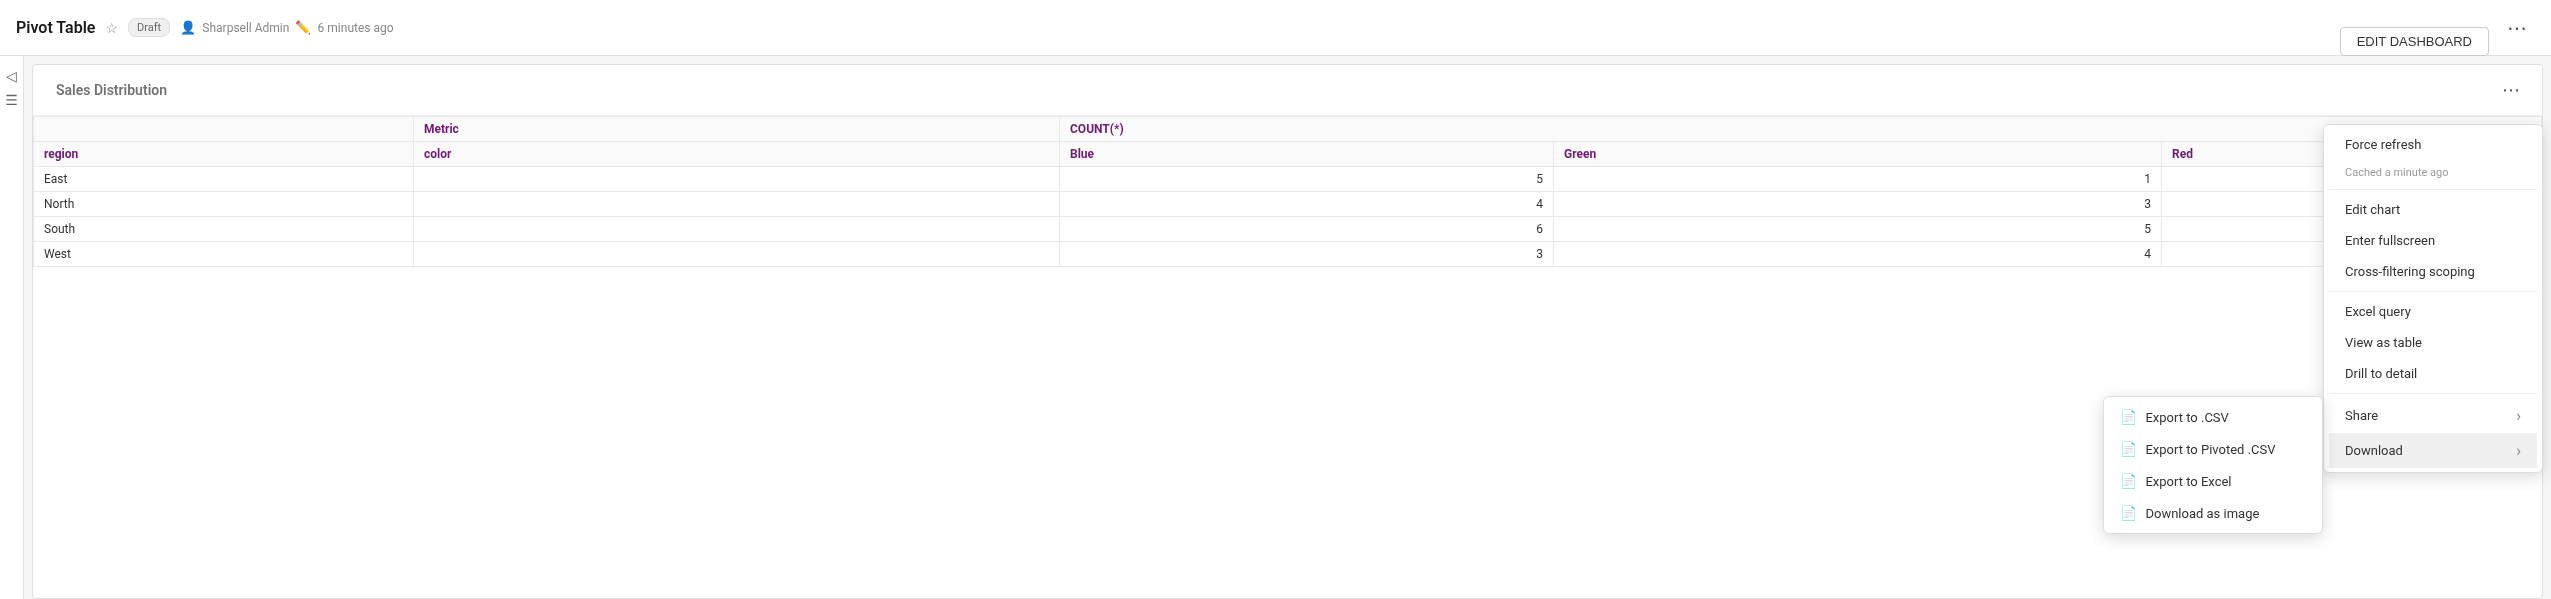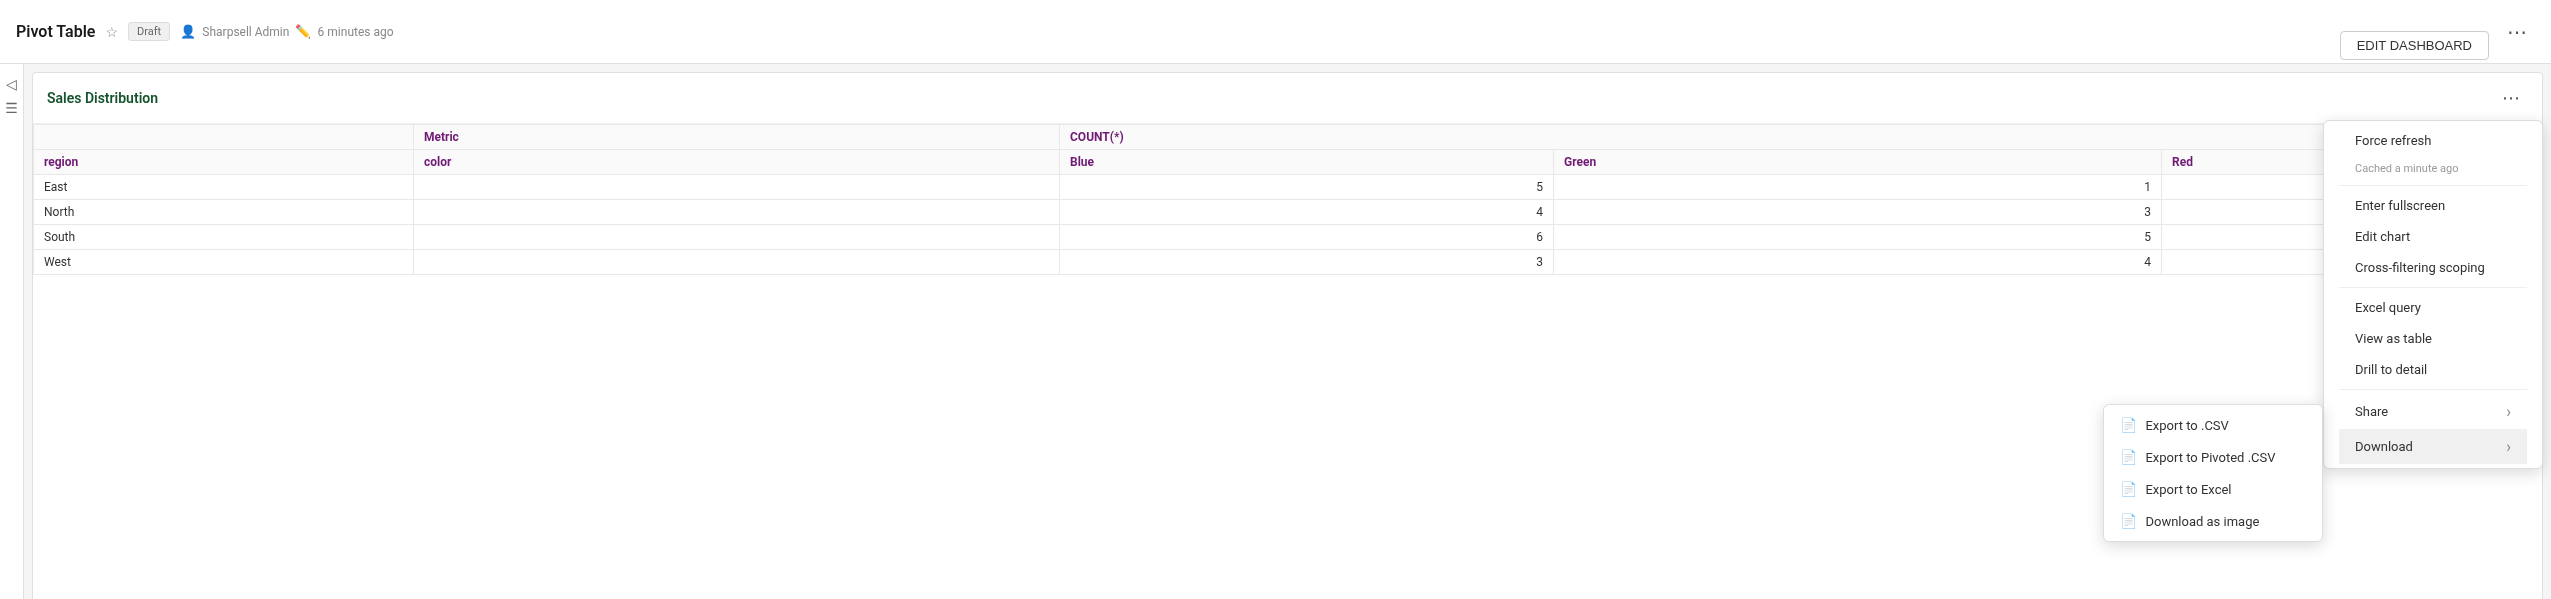--- a/index.html
+++ b/index.html
@@ -10,37 +10,37 @@
       color: #333;
       width: 2551px;
       height: 599px;
       overflow: hidden;
     }
 
     
     .top-bar {
       display: flex;
       align-items: center;
-      height: 64px;
+      height: 56px;
       background: #fff;
       border-bottom: 1px solid #e0e0e0;
       padding: 1px 16px;
       gap: 10px;
     }
     .top-bar-title {
       font-size: 16px;
       font-weight: 600;
       color: #1a1a1a;
     }
     .top-bar-badge {
       background: #f0f0f0;
       color: #666;
       font-size: 11px;
       padding: 2px 8px;
-      border-radius: 3px;
+      border-radius: 8px;
       border: 1px solid #ddd;
     }
     .top-bar-meta {
       display: flex;
       align-items: center;
       gap: 6px;
       color: #888;
       font-size: 12px;
     }
     .top-bar-spacer { flex: 1; }
@@ -98,21 +98,22 @@
     .chart-panel-header {
       display: flex;
       align-items: center;
       justify-content: space-between;
       padding: 10px 14px;
       border-bottom: 1px solid #f0f0f0;
     }
     .chart-panel-title {
       font-size: 14px;
       font-weight: 600;
-      color: #14532d;
+      color: #737373;
+      margin-left: 9px;
     }
 
     
     .pivot-table {
       width: 100%;
       border-collapse: collapse;
       font-size: 12px;
     }
     .pivot-table th, .pivot-table td {
       border: 1px solid #e8e8e8;
@@ -129,28 +130,28 @@
       background: #fff;
     }
     .pivot-table .num-cell {
       text-align: right;
     }
 
     
     .context-menu {
       position: absolute;
       right: 8px;
-      top: 56px;
+      top: 68px;
       width: 220px;
       background: #fff;
       border: 1px solid #ddd;
       border-radius: 6px;
       box-shadow: 0 4px 16px rgba(0,0,0,0.15);
       z-index: 100;
-      padding: 4px 15px;
+      padding: 4px 5px;
     }
     .menu-item {
       display: flex;
       align-items: center;
       justify-content: space-between;
       padding: 8px 16px;
       cursor: pointer;
       font-size: 13px;
       color: #333;
     }
@@ -284,24 +285,24 @@
 
   <div class="context-menu">
     <div class="menu-item">
       <span>Force refresh</span>
     </div>
     <div class="menu-meta">
       <span>Cached a minute ago</span>
     </div>
     <div class="menu-divider"></div>
     <div class="menu-item">
+      <span>Edit chart</span>
+    </div>
+    <div class="menu-item">
       <span>Enter fullscreen</span>
-    </div>
-    <div class="menu-item">
-      <span>Edit chart</span>
     </div>
     <div class="menu-item">
       <span>Cross-filtering scoping</span>
     </div>
     <div class="menu-divider"></div>
     <div class="menu-item">
       <span>Excel query</span>
     </div>
     <div class="menu-item">
       <span>View as table</span>

